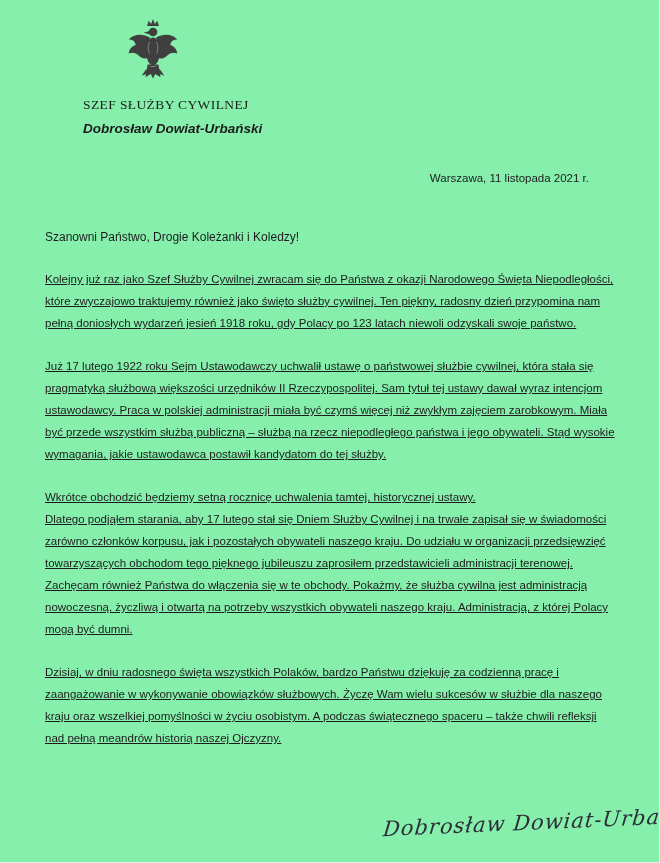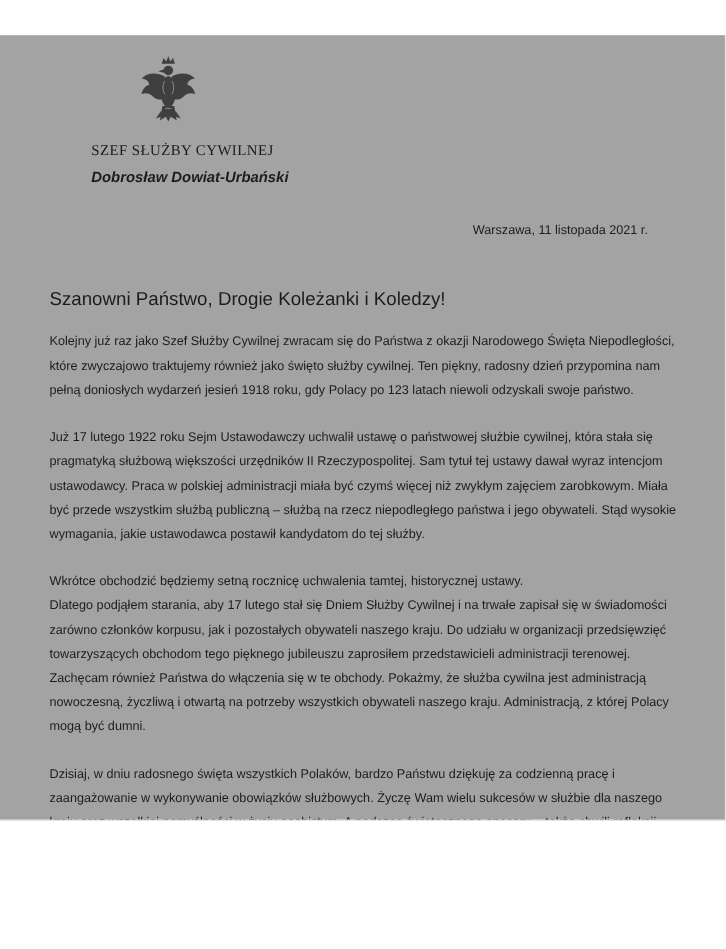--- a/index.html
+++ b/index.html
@@ -3,29 +3,28 @@
 <meta charset="utf-8">
 <style>
   html, body {
     margin: 0;
     padding: 0;
     background: #ffffff;
   }
   .page {
     position: relative;
     width: 660px;
-    height: 714px;
-    background: #a3a3a3;
+    height: 863px;
+    background: #86efac;
     font-family: "Liberation Sans", sans-serif;
     color: #1c1c1c;
     overflow: hidden;
     box-sizing: border-box;
     border-right: 1px solid #e8e8e8;
     border-bottom: 1px solid #e8e8e8;
-    margin-top: 32px;
   }
   .emblem {
     position: absolute;
     left: 126px;
     top: 13px;
     width: 54px;
     height: 72px;
   }
   .office-title {
     position: absolute;
@@ -53,32 +52,33 @@
     right: 70px;
     font-size: 11.5px;
     color: #1c1c1c;
     white-space: nowrap;
     text-align: right;
   }
   .salutation {
     position: absolute;
     left: 45px;
     top: 230px;
-    font-size: 17px;
+    font-size: 12px;
     color: #1c1c1c;
   }
   .body-text {
     position: absolute;
     left: 45px;
     top: 268px;
     width: 573px;
     font-size: 11.5px;
     line-height: 22px;
     color: #1c1c1c;
     text-align: left;
+    text-decoration: underline;
   }
   .body-text p {
     margin: 0 0 21px 0;
     white-space: pre-line;
   }
   .signature {
     position: absolute;
     left: 383px;
     top: 810px;
     font-family: "DejaVu Serif", serif;

